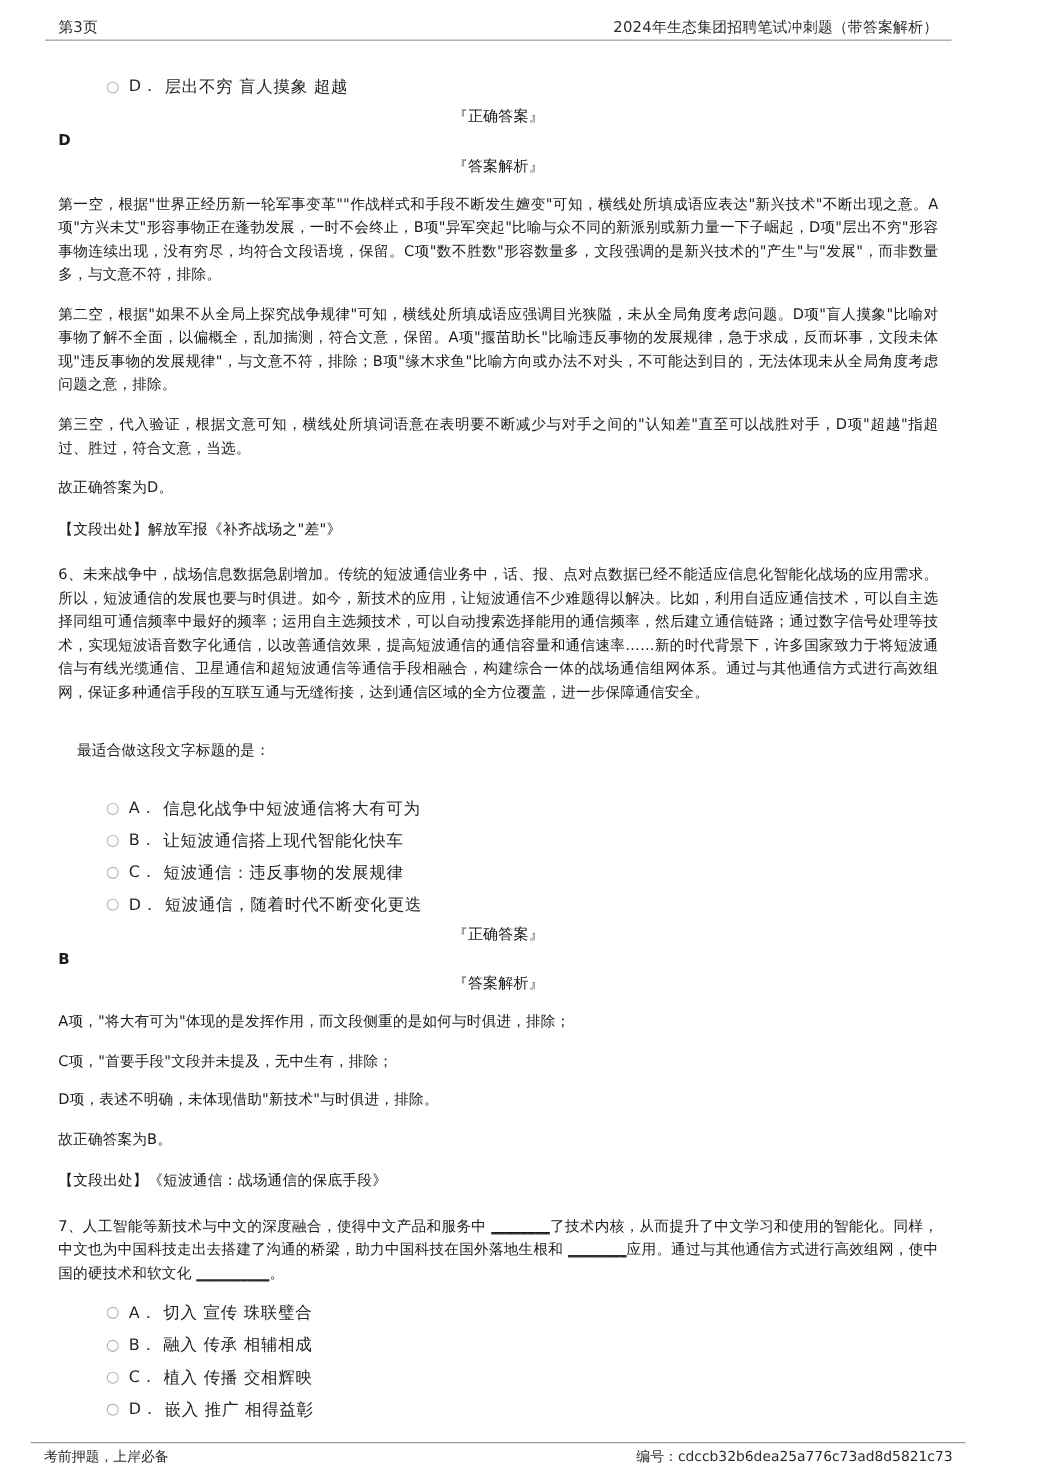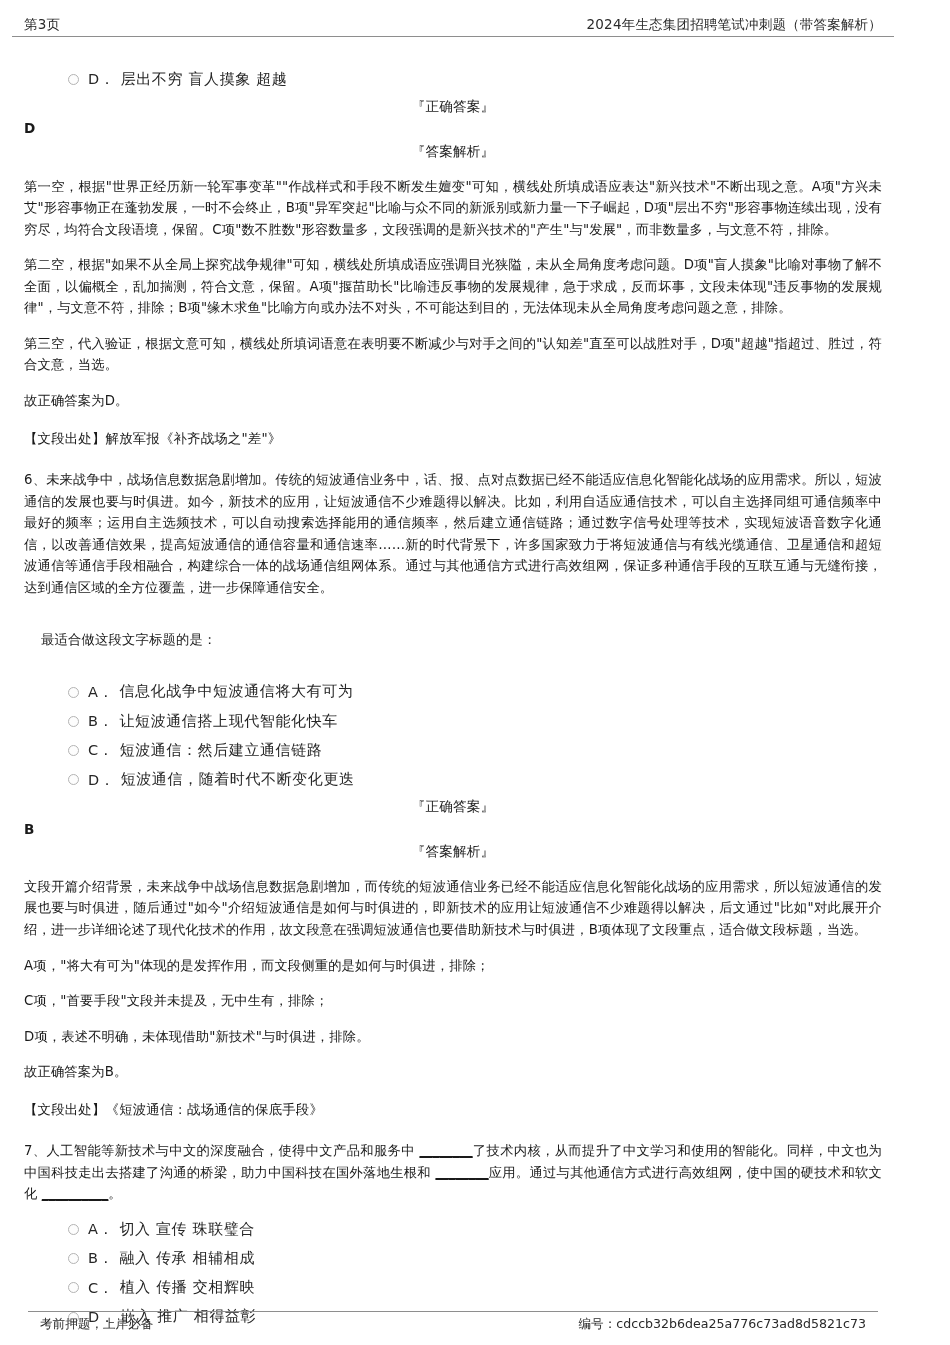--- a/index.html
+++ b/index.html
@@ -13,21 +13,21 @@
     font-family: "DejaVu Sans", "Liberation Sans", sans-serif;
     color: #1a1a1a;
     position: relative;
     overflow: hidden;
   }
   .page {
     position: relative;
     width: 906px;
     height: 1345px;
     box-sizing: border-box;
-    padding: 0 12px;
+    padding: 0 41px;
   }
 
   
   .page-header {
     display: flex;
     justify-content: space-between;
     align-items: flex-end;
     height: 34px;
     padding: 0 12px 2px 12px;
     border-bottom: 1.1px solid #8e8e8e;
@@ -111,21 +111,21 @@
   }
 
   .prompt-line {
     margin: 17px;
     padding: 14px 0 4px 0;
     font-size: 13.3px;
     line-height: 1.6;
     letter-spacing: 0.2px;
   }
 
-  .blank { text-decoration: underline; letter-spacing: 0px; }
+  .blank { text-decoration: underline; letter-spacing: 0px; font-weight: bold; }
 
   .opts-block { padding-top: 6px; }
   .opts-block.q7 { padding-top: 10px; }
 
   
   .page-footer {
     position: absolute;
     left: 28px;
     right: 28px;
     bottom: 12px;
@@ -179,34 +179,33 @@
         <span class="opt-text">信息化战争中短波通信将大有可为</span>
       </div>
       <div class="option-row">
         <span class="radio"></span>
         <span class="opt-letter">B．</span>
         <span class="opt-text">让短波通信搭上现代智能化快车</span>
       </div>
       <div class="option-row">
         <span class="radio"></span>
         <span class="opt-letter">C．</span>
-        <span class="opt-text">短波通信：然后建立通信链路</span>
+        <span class="opt-text">短波通信：违反事物的发展规律</span>
       </div>
       <div class="option-row">
         <span class="radio"></span>
         <span class="opt-letter">D．</span>
         <span class="opt-text">短波通信，随着时代不断变化更迭</span>
       </div>
     </div>
 
     <div class="label-line">『正确答案』</div>
     <div class="answer-letter">B</div>
     <div class="label-line">『答案解析』</div>
 
-    <p class="para gap">文段开篇介绍背景，未来战争中战场信息数据急剧增加，而传统的短波通信业务已经不能适应信息化智能化战场的应用需求，所以短波通信的发展也要与时俱进，随后通过"如今"介绍短波通信是如何与时俱进的，即新技术的应用让短波通信不少难题得以解决，后文通过"比如"对此展开介绍，进一步详细论述了现代化技术的作用，故文段意在强调短波通信也要借助新技术与时俱进，B项体现了文段重点，适合做文段标题，当选。</p>
     <p class="para gap">A项，"将大有可为"体现的是发挥作用，而文段侧重的是如何与时俱进，排除；</p>
     <p class="para gap">C项，"首要手段"文段并未提及，无中生有，排除；</p>
     <p class="para gap">D项，表述不明确，未体现借助"新技术"与时俱进，排除。</p>
     <p class="para gap">故正确答案为B。</p>
     <p class="src-line">【文段出处】《短波通信：战场通信的保底手段》</p>
 
     <p class="para gap-lg"><span>7、人工智能等新技术与中文的深度融合，使得中文产品和服务中 </span><span class="blank">________</span><span>了技术内核，从而提升了中文学习和使用的智能化。同样，中文也为中国科技走出去搭建了沟通的桥梁，助力中国科技在国外落地生根和 </span><span class="blank">________</span><span>应用。通过与其他通信方式进行高效组网，使中国的硬技术和软文化 </span><span class="blank">__________</span><span>。</span></p>
 
 
     <div class="opts-block q7">

